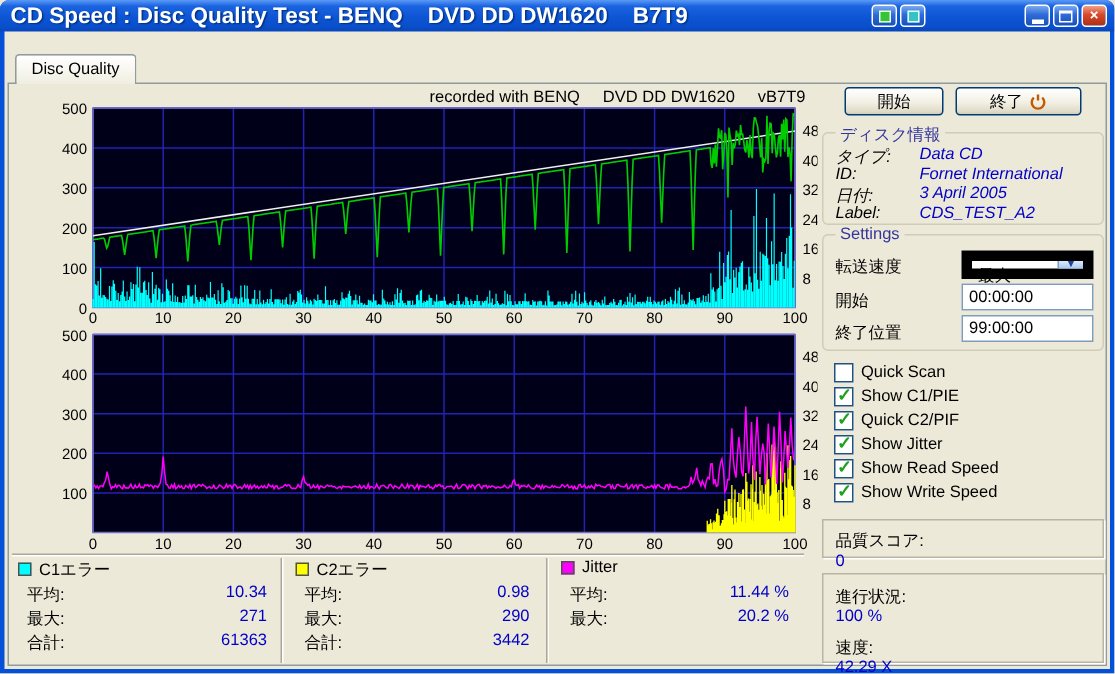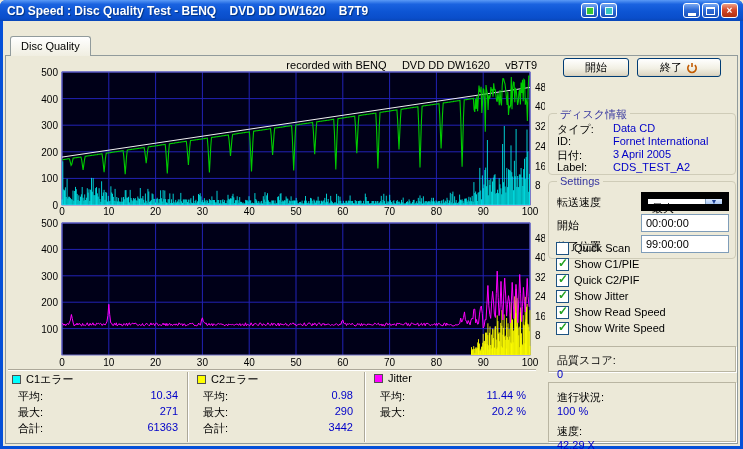--- a/index.html
+++ b/index.html
@@ -2,21 +2,21 @@
 <html><head>
 <meta charset="utf-8">
 <style>
   *{margin:0;padding:0;box-sizing:border-box;}
   html,body{width:743px;height:449px;overflow:hidden;background:#ECE9D8;
     font-family:"Liberation Sans",sans-serif;font-size:11px;color:#000;}
   .window{position:relative;width:743px;height:449px;background:#0550D8;border-radius:6px 6px 0 0;overflow:hidden;}
   .titlebar{position:absolute;top:0;left:0;right:0;height:21px;
     background:linear-gradient(180deg,#5A9AF6 0%,#1A63E0 20%,#0D55D4 55%,#0A4ECB 85%,#0846B8 100%);
     border-radius:5px 5px 0 0;display:flex;align-items:center;padding-left:7px;}
-  .titletext{color:#fff;font-weight:bold;font-size:12px;white-space:pre;text-shadow:1px 1px 1px #00317E;}
+  .titletext{color:#fff;font-weight:bold;font-size:15px;white-space:pre;text-shadow:1px 1px 1px #00317E;}
   .capbtns{position:absolute;right:5px;top:3px;display:flex;}
   .capbtn{width:17px;height:15px;margin-left:2px;border:1px solid #fff;border-radius:3px;
     background:linear-gradient(180deg,#7AA9F1,#2E6BD8 45%,#1A50B8);display:flex;align-items:center;justify-content:center;
     color:#fff;font-size:10px;line-height:10px;}
   .capbtn.close{background:linear-gradient(180deg,#F0A086,#D6492A 45%,#B03010);font-weight:bold;}
   .minbar{display:block;width:8px;height:3px;background:#fff;margin-top:7px;}
   .maxbox{display:block;width:9px;height:8px;border:1px solid #fff;border-top:2px solid #fff;}
   .appico{width:17px;height:15px;margin-left:2px;border:1px solid #fff;border-radius:3px;
     background:linear-gradient(180deg,#7AA9F1,#2E6BD8 45%,#1A50B8);display:flex;align-items:center;justify-content:center;}
   .appico.gap{margin-right:64px;}
@@ -26,23 +26,23 @@
   .tabpage{position:absolute;left:5px;top:55px;width:733px;height:389px;border:1px solid #919B9C;background:#ECE9D8;}
   .tab{position:absolute;left:10px;top:36px;height:20px;padding:0 10px;line-height:19px;
     border:1px solid #919B9C;border-bottom:none;border-radius:3px 3px 0 0;
     background:linear-gradient(#FFFFFF,#F0EEE1);z-index:5;}
   .chart-header{position:absolute;left:140px;top:59px;width:397px;text-align:right;white-space:pre;z-index:6;}
   .chartsvg{position:absolute;z-index:6;}
   .axis{font-size:10px;fill:#000;font-family:"Liberation Sans",sans-serif;}
   .btn{position:absolute;display:flex;align-items:center;justify-content:center;gap:4px;
     border:1px solid #003C74;border-radius:3px;font-size:11px;z-index:7;
     background:linear-gradient(180deg,#FFFFFF,#F2F0E4 55%,#E0DAC8 90%,#D4CDBB);}
-  .group{position:absolute;border:1px solid #CFCCB8;border-radius:4px;z-index:6;margin-top:25px;}
+  .group{position:absolute;border:1px solid #CFCCB8;border-radius:4px;z-index:6;}
   .gtitle{position:absolute;top:-7px;left:8px;background:#ECE9D8;padding:0 3px;color:#35359E;}
-  .irow{position:absolute;left:8px;width:174px;display:flex;z-index:7;}
+  .irow{position:absolute;left:8px;width:174px;display:flex;z-index:7;font-style:italic;}
   .irow .lab{width:56px;}
   .irow .val{color:#0000C8;}
   .frow-label{position:absolute;left:8px;z-index:7;}
   .combo{position:absolute;background:#fff;border:7px solid #000000;display:flex;align-items:stretch;z-index:7;}
   .combo .val{flex:1;padding:2px 0 0 4px;}
   .combo .drop{width:17px;border-left:1px solid #7F9DB9;display:flex;align-items:center;justify-content:center;
     background:linear-gradient(180deg,#DCE9FC,#C3D8F8 50%,#A8C6F0);color:#1D3F94;font-size:7px;}
   .tbox{position:absolute;background:#fff;border:1px solid #7F9DB9;padding:2px 0 0 4px;z-index:7;}
   .checkrow{position:absolute;left:556px;height:14px;display:flex;align-items:center;z-index:7;}
   .cbox{width:13px;height:13px;background:#fff;border:1px solid #1D5281;margin-right:5px;position:relative;}

